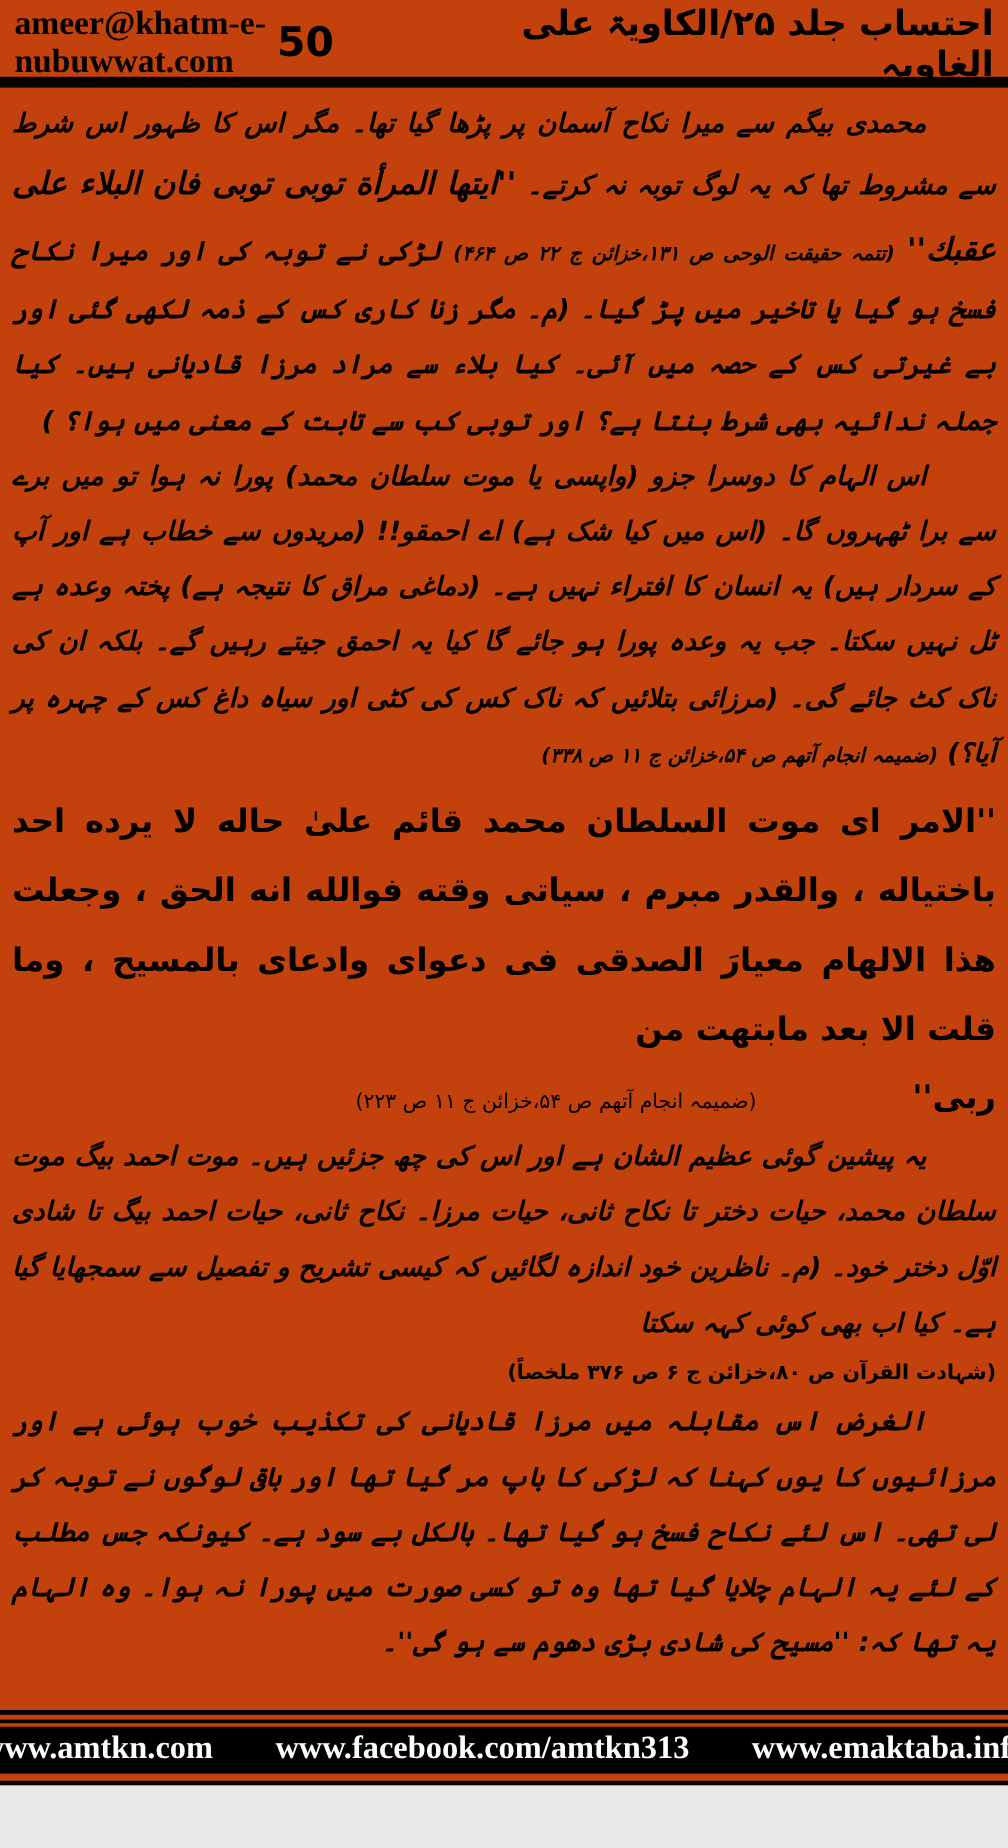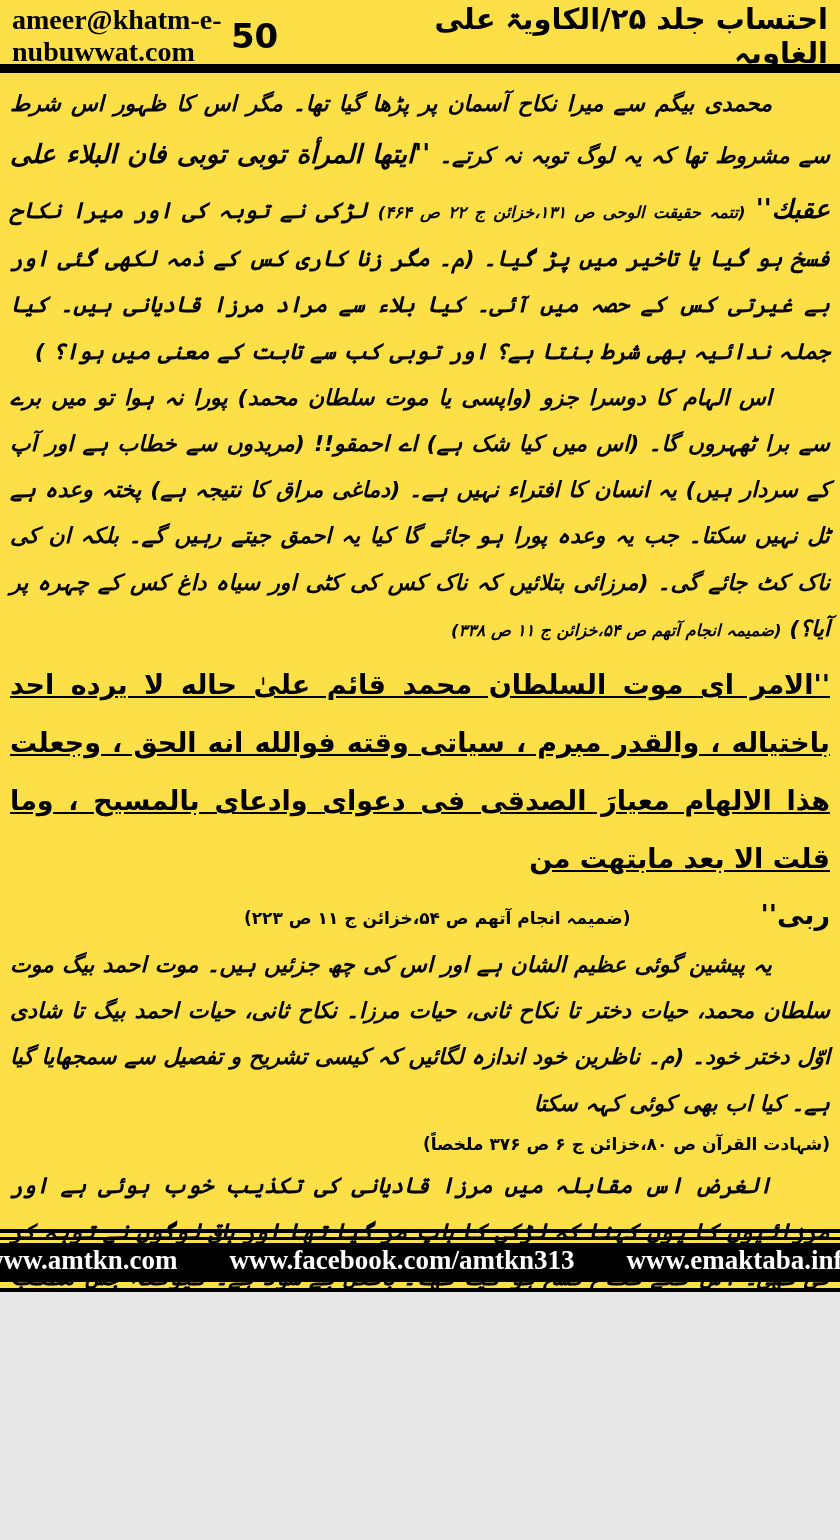--- a/index.html
+++ b/index.html
@@ -1,19 +1,19 @@
 <!DOCTYPE html>
 <html><head>
 <meta charset="utf-8">
 <style>
   html,body{margin:0;padding:0;background:#e8e8e8;}
   .page{
     position:relative;
-    width:840px;height:1292px;
-    background:#fde047;color:#000;
+    width:840px;height:1488px;
+    background:#c2410c;color:#000;
     font-family:"DejaVu Sans",sans-serif;
     overflow:hidden;
     margin:0 auto;
   }
   
   .header{
     display:flex;justify-content:space-between;align-items:center;
     padding:12px 12px 2px 12px;height:48px;direction:ltr;
   }
   .email{
@@ -40,28 +40,27 @@
     font-size:22px;font-weight:bold;
     line-height:2.1;
     text-align:justify;text-indent:58px;font-style:italic;
   }
   .arabic-inline{font-size:1.18em;}
   .cite{font-size:0.75em;}
   .arabic-block{
     margin:4px 0 0 0;
     font-size:27px;font-weight:bold;line-height:2.15;
     text-align:justify;
-    text-decoration:underline;
   }
   .arabic-end{
     display:flex;align-items:baseline;
     font-size:27px;font-weight:bold;line-height:2.0;
   }
   .arabic-end .cite-n{
-    font-size:17px;margin-right:130px;font-weight:bold;
+    font-size:17px;margin-right:130px;font-weight:normal;
   }
   .line-split{
     display:flex;align-items:baseline;justify-content:space-between;
     font-size:22px;font-weight:bold;line-height:2.1;
   }
   .line-split .cite-n{
     font-size:17px;font-weight:bold;margin-left:70px;
   }
   
   .footer{position:absolute;left:0;right:0;bottom:0;}

